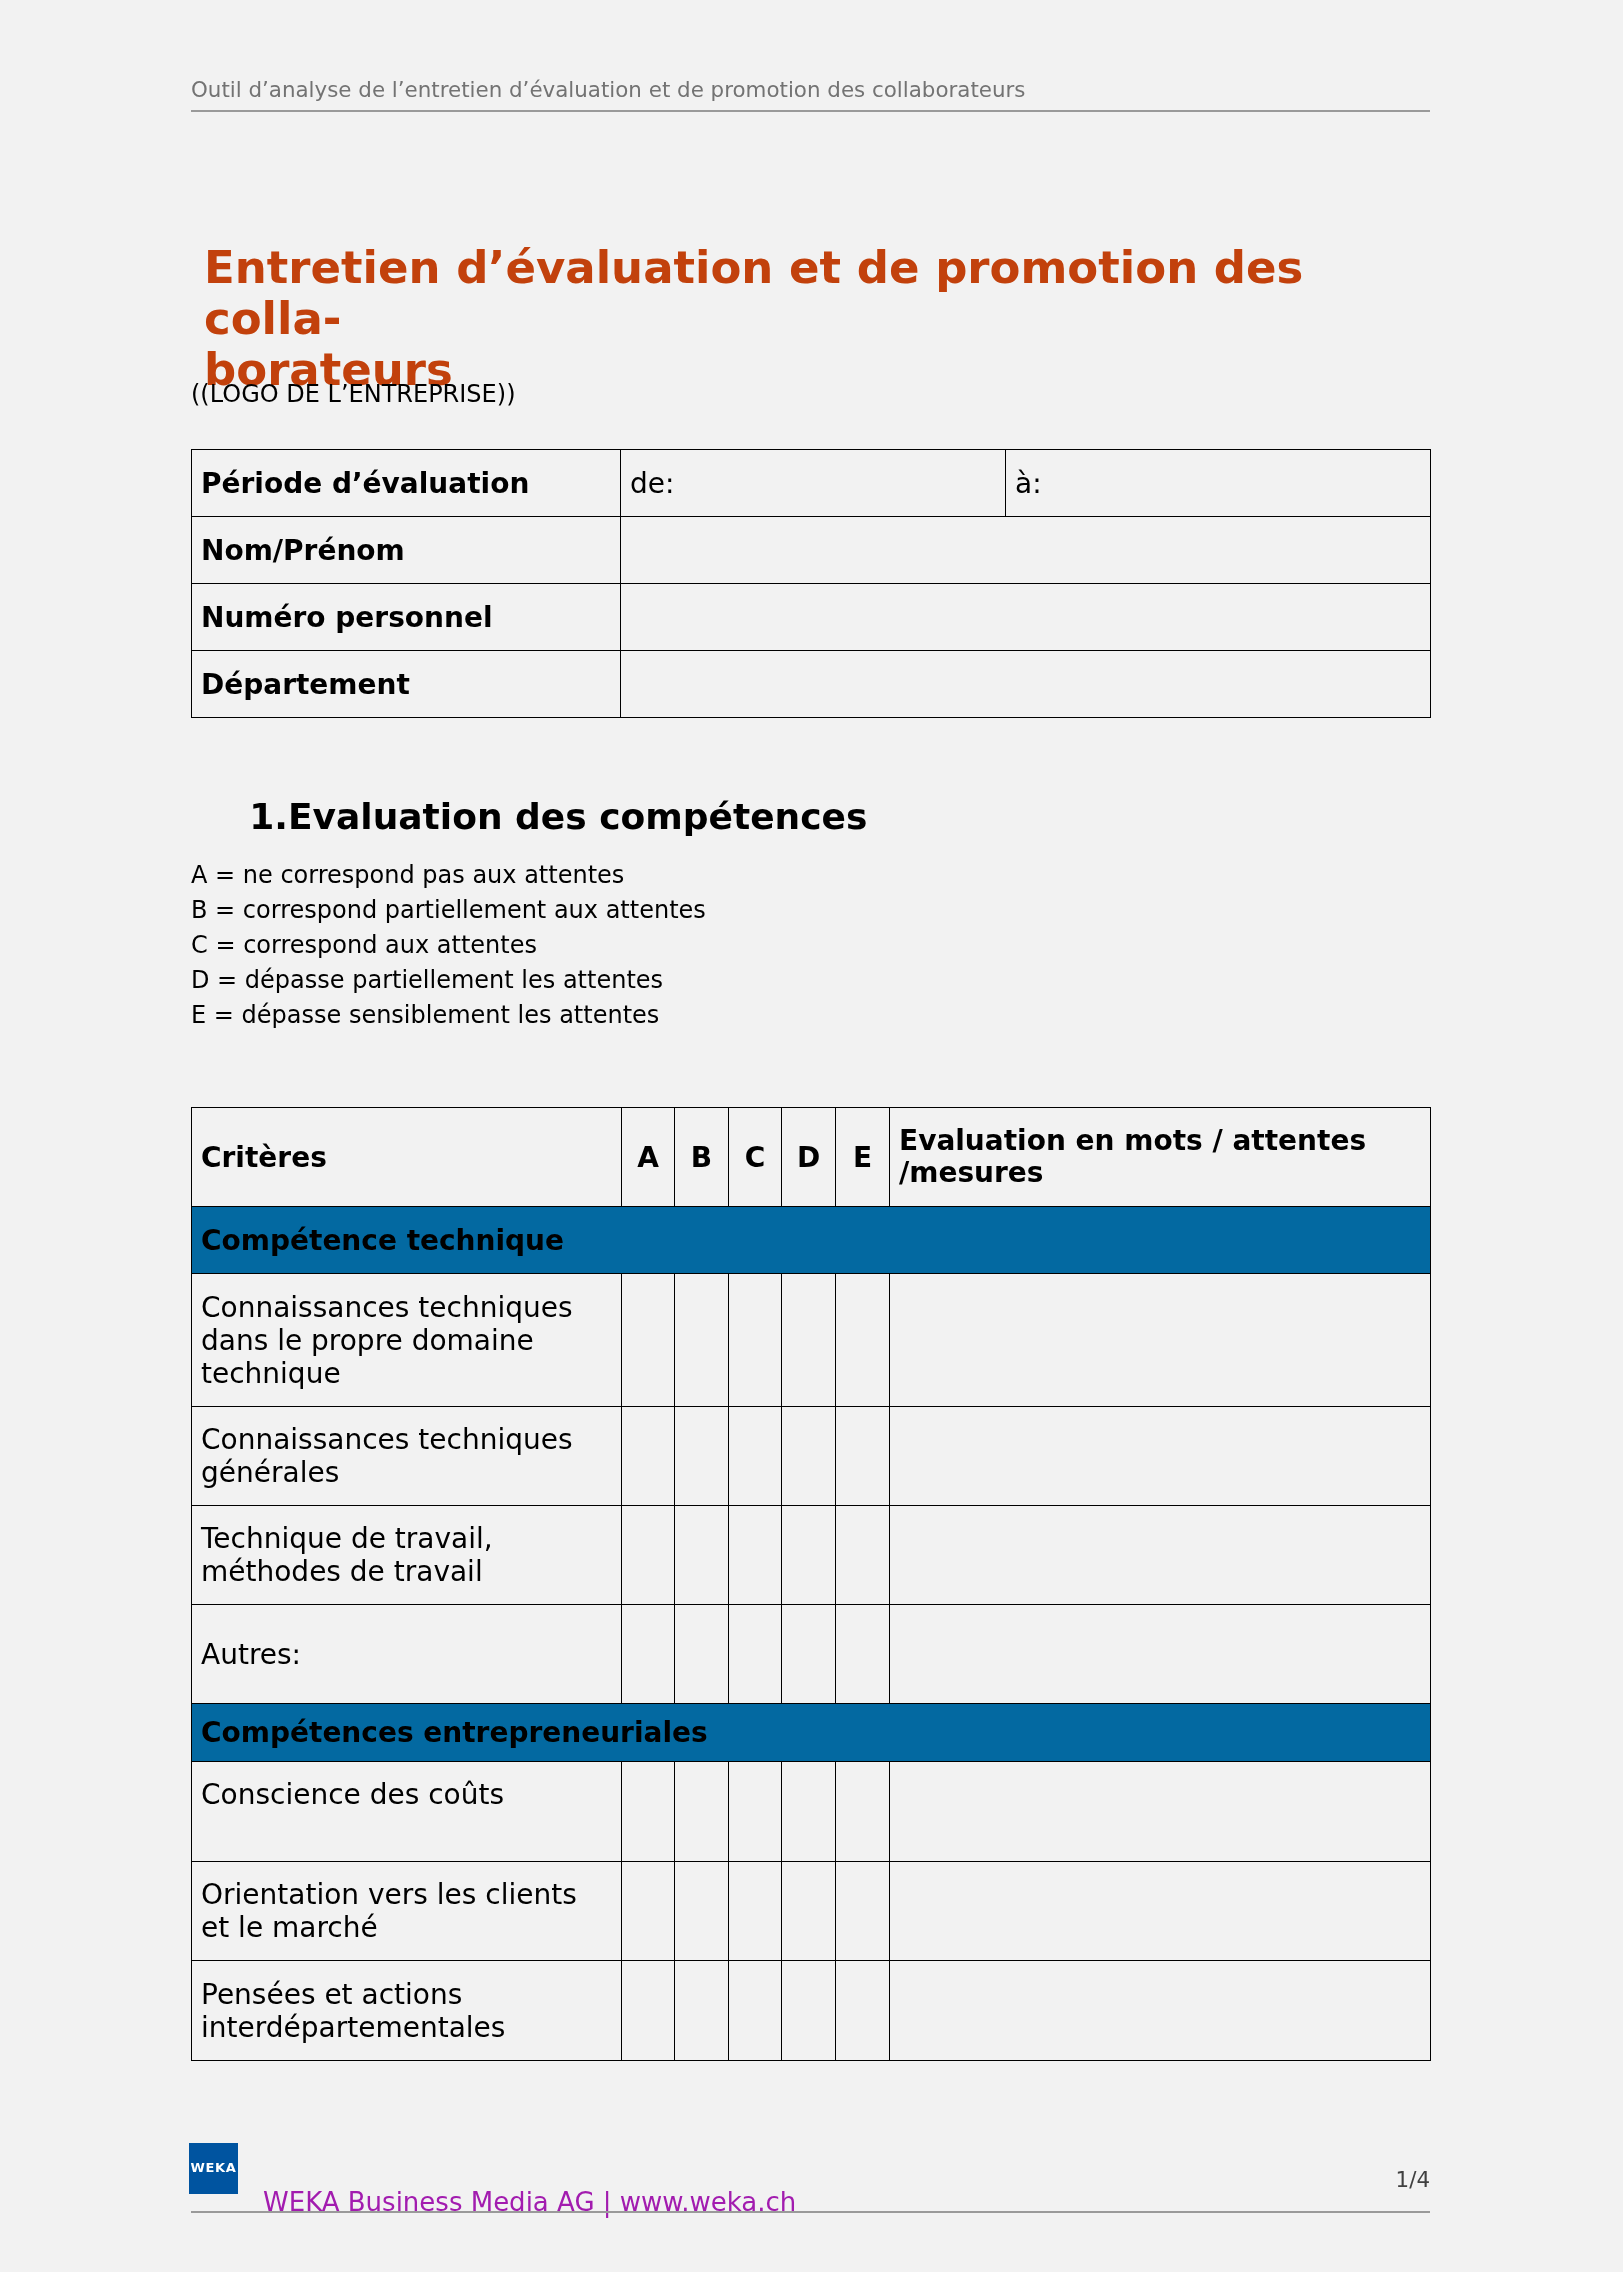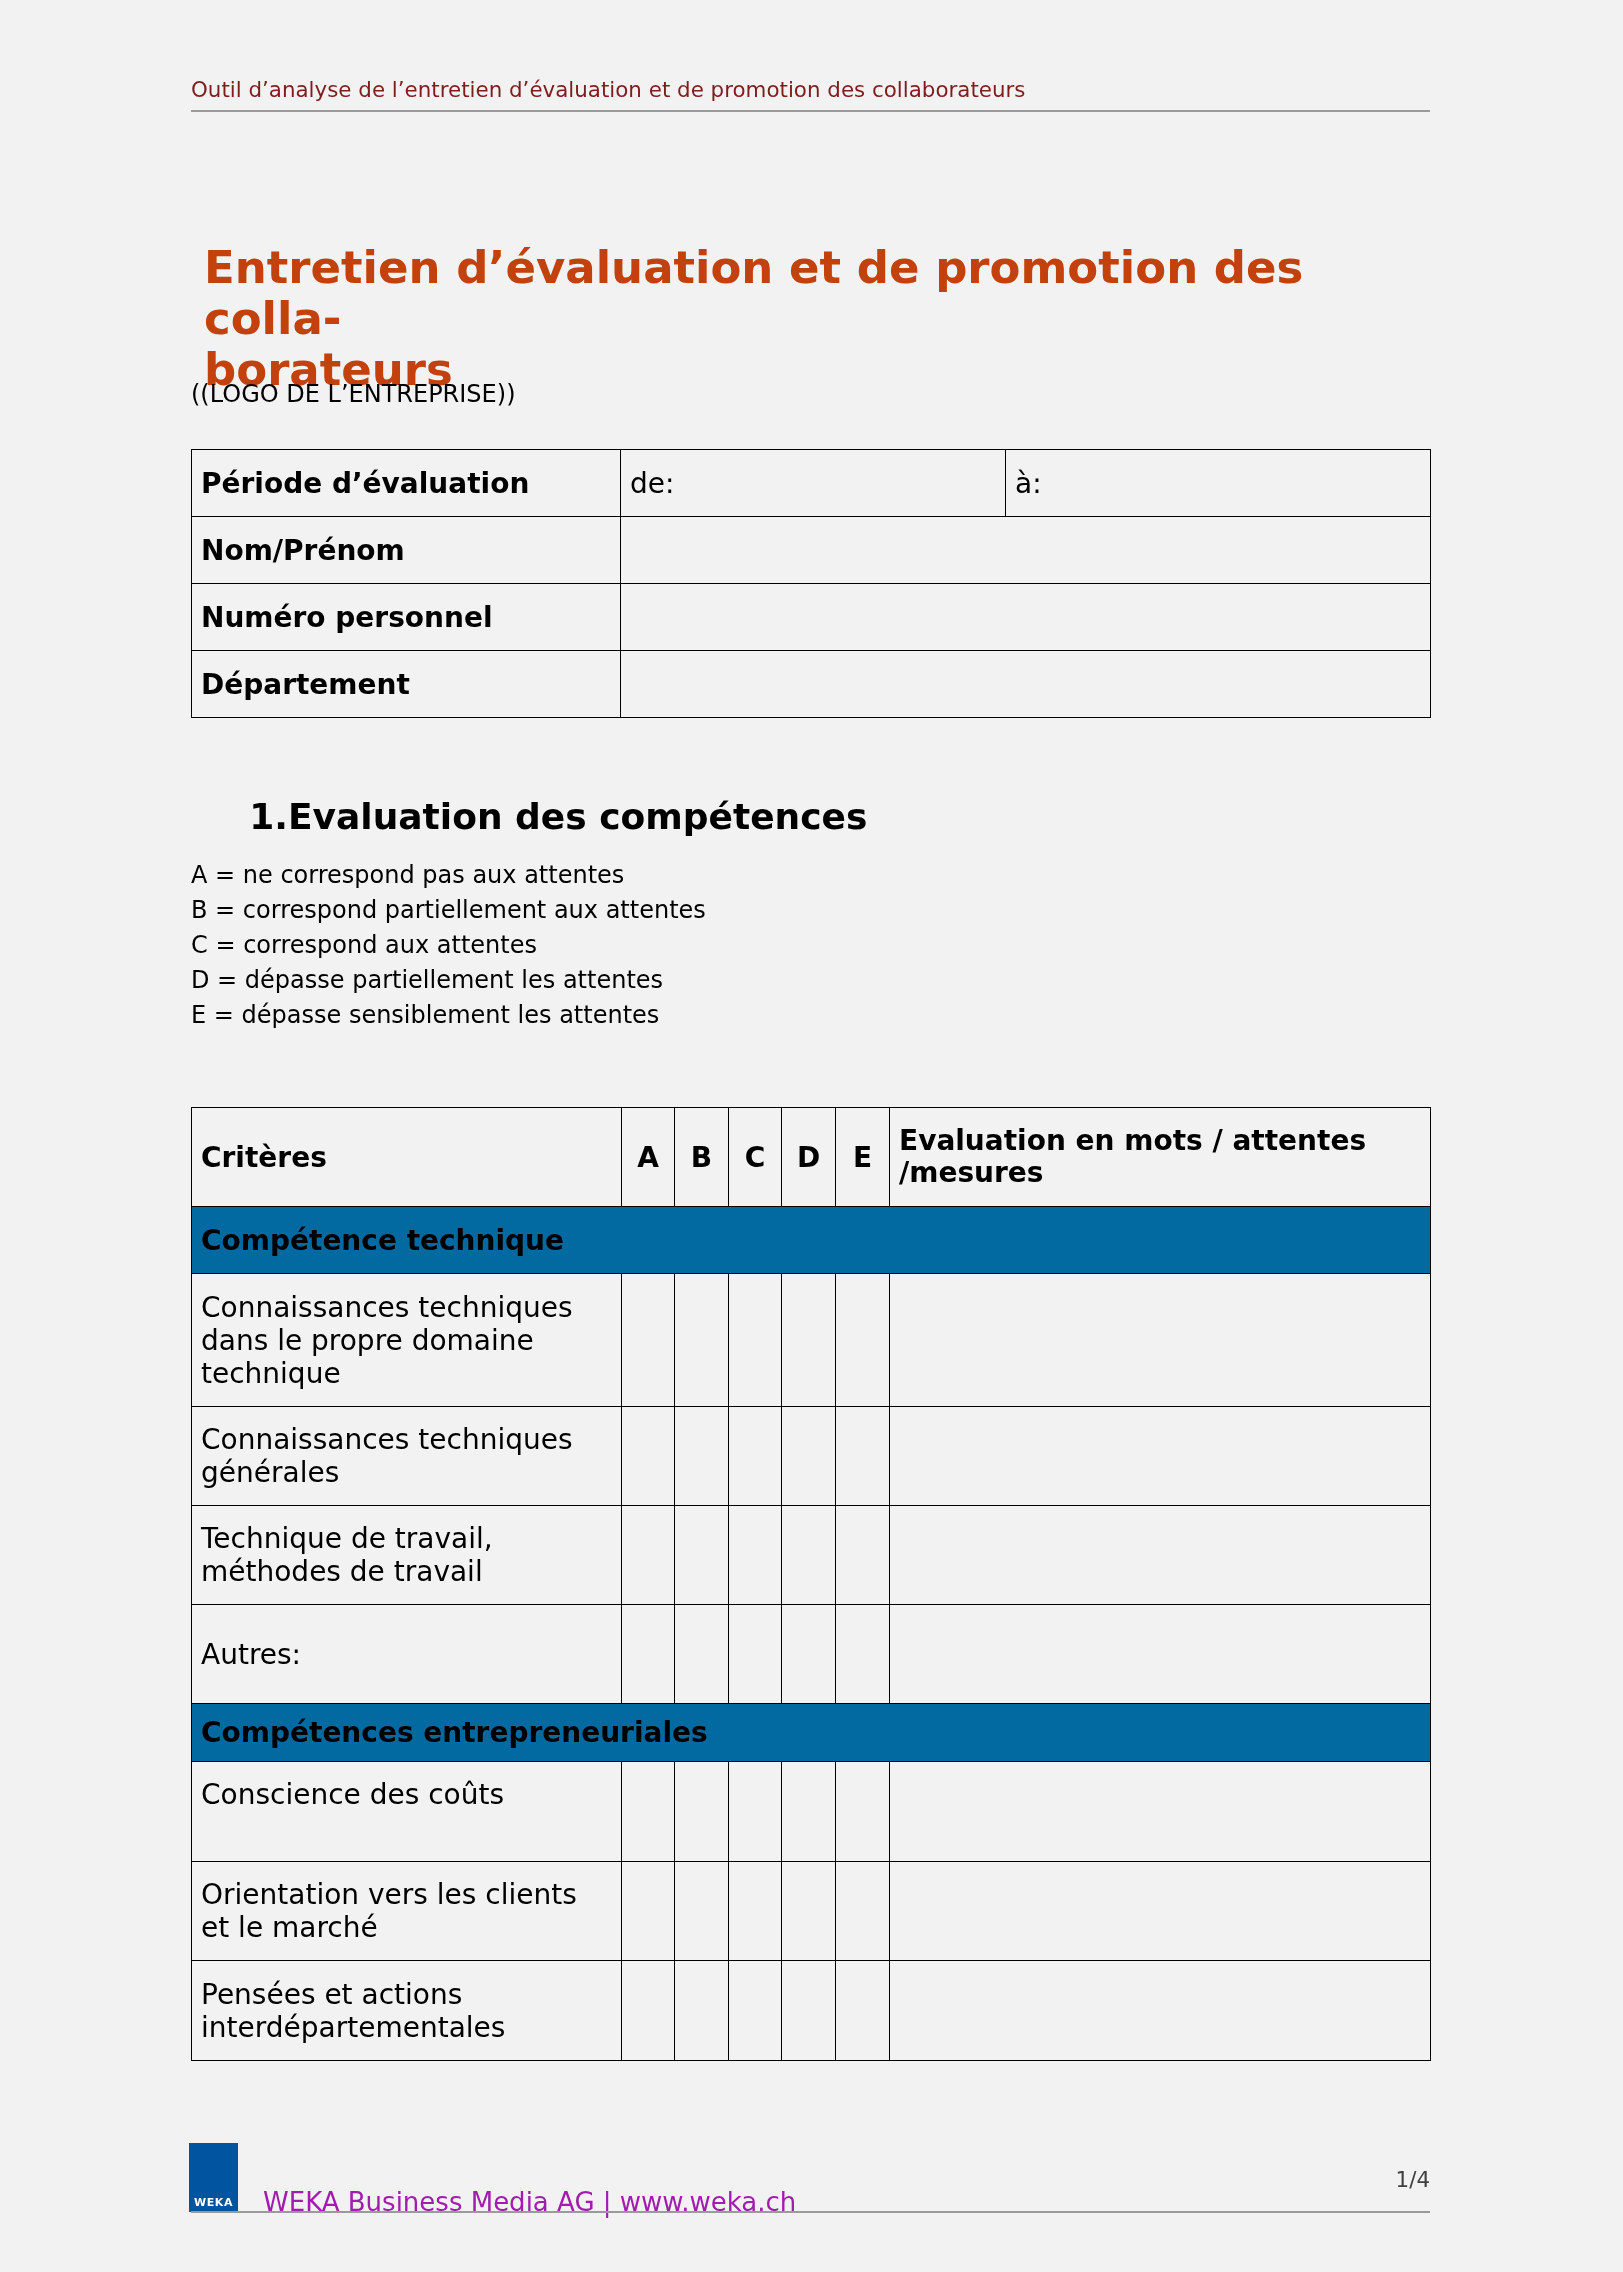--- a/index.html
+++ b/index.html
@@ -1,21 +1,21 @@
 <!DOCTYPE html>
 <html style="font-size:10.4px"><head>
 <meta charset="utf-8">
 <style>
   * { box-sizing: border-box; margin: 0; padding: 0; }
   html, body { width: 1623px; height: 2273px; background: #f2f2f2; }
   body { position: relative; font-family: "DejaVu Sans", sans-serif; color: #000; overflow: hidden; }
 
   .running-header {
     position: absolute; left: 191px; top: 77px;
-    font-size: 21.4px; color: #7f1d1d; letter-spacing: 0px;
+    font-size: 21.4px; color: #737373; letter-spacing: 0px;
   }
   .header-rule {
     position: absolute; left: 191px; top: 110px; width: 1239px; height: 1.9px; background: #9a9a9a;
   }
 
   .doc-title {
     position: absolute; left: 191px; top: 242px; width: 1239px;
     font-size: 45px; font-weight: bold; color: #c2410c; line-height: 51px; margin-left: 13px;
   }
 
@@ -39,23 +39,23 @@
 
   .eval-table { left: 191px; top: 1107px; width: 1239px; }
   .eval-table td { padding: 0 9px; }
   .eval-table .hdr { font-weight: bold; }
   .eval-table .hdr-letter { text-align: center; padding: 0; font-weight: bold; }
   .eval-table .hdr-eval { line-height: 32px; }
   .eval-table .group td { background: #0369a1; font-weight: bold; }
   .eval-table .top { vertical-align: top; padding-top: 15.6px; }
 
   .weka-logo {
-    position: absolute; left: 189px; top: 2143px; width: 49px; height: 69px; background: #0054a0;
-    color: #fff; font-size: 11px; font-weight: bold; letter-spacing: 0.6px;
-    display: flex; align-items: flex-end; justify-content: center; padding-bottom: 3px;
+    position: absolute; left: 189px; top: 2143px; width: 49px; height: 51px; background: #0054a0;
+    color: #fff; font-size: 13px; font-weight: bold; letter-spacing: 0.6px;
+    display: flex; align-items: flex-end; justify-content: center; padding-bottom: 19px;
   }
   .footer-text { position: absolute; left: 263px; top: 2167px; font-size: 26px; color: #a21caf; margin-top: 20px; }
   .page-number { position: absolute; right: 193px; top: 2167px; font-size: 21.4px; color: #404040; }
   .footer-rule { position: absolute; left: 191px; top: 2211px; width: 1239px; height: 1.9px; background: #9a9a9a; }
 </style>
 </head>
 <body>
 
 <div class="running-header">Outil d’analyse de l’entretien d’évaluation et de promotion des collaborateurs</div>
 <div class="header-rule"></div>

